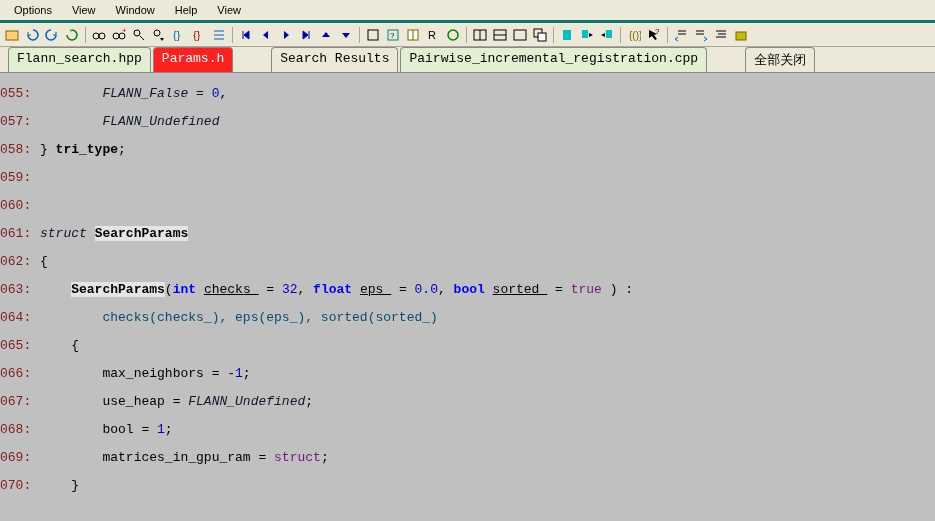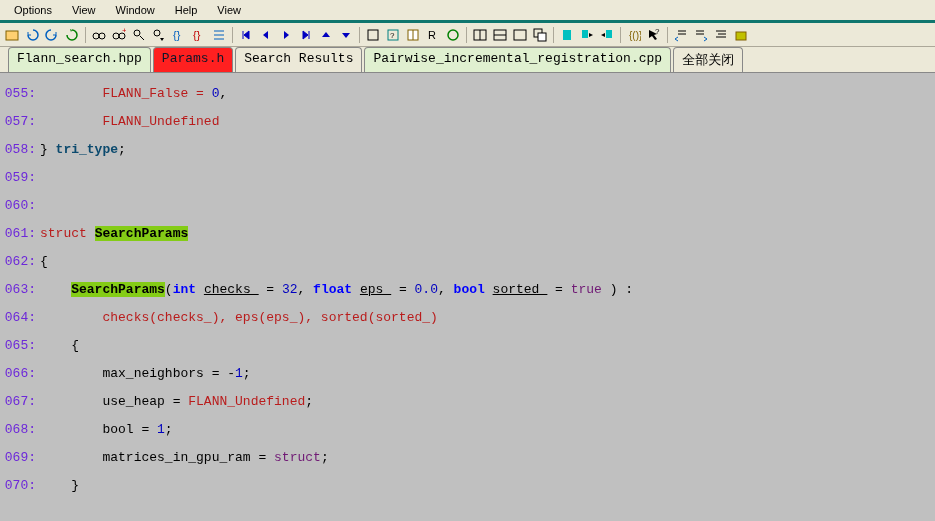--- a/index.html
+++ b/index.html
@@ -4,33 +4,33 @@
 <style>
 * { margin: 0; padding: 0; box-sizing: border-box; }
 body { font-family: sans-serif; font-size: 11px; background: #ece9d8; width: 935px; height: 521px; overflow: hidden; }
 .menubar { display: flex; background: #ece9d8; padding: 2px 4px; border-bottom: 3px solid #0f766e; }
 .menubar span { padding: 2px 10px; cursor: default; color: #000; }
 .toolbar { display: flex; background: #ece9d8; padding: 2px; border-bottom: 1px solid #aca899; gap: 0; align-items: center; height: 24px; }
 .toolbar .tb-btn { width: 18px; height: 18px; display: inline-flex; align-items: center; justify-content: center; cursor: default; margin: 0 1px; }
 .toolbar .sep { width: 1px; height: 16px; background: #aca899; margin: 0 3px; }
 .tabs { display: flex; background: #ece9d8; border-bottom: 1px solid #888; padding-left: 8px; }
 .tab { padding: 3px 8px; border: 1px solid #888; border-bottom: none; background: #e0f0d0; margin-right: 2px; font-family: 'Courier New', monospace; font-size: 13px; cursor: default; border-radius: 4px 4px 0 0; }
-.tab.active { background: #ff2020; color: #0f172a; }
-.tab.plain { background: #ece9d8; }
+.tab.active { background: #ff2020; color: #ffffff; }
+.tab.plain { background: #ece9d8; margin-left: 36px; }
 .editor { background: #c0c0c0; font-family: 'Courier New', monospace; font-size: 13px; line-height: 14px; overflow: auto; height: calc(521px - 70px); white-space: pre; }
 .line { display: flex; }
-.lineno { color: #6d28d9; width: 40px; text-align: right; padding-right: 4px; user-select: none; flex-shrink: 0; }
+.lineno { color: #7f1d1d; width: 40px; text-align: left; padding-right: 4px; user-select: none; flex-shrink: 0; }
 .code { flex: 1; }
-.kw-red { color: #b91c1c; }
+.kw-red { color: #0f172a; font-style: italic; }
 .kw-blue { color: #0000ff; font-weight: bold; }
 .kw-green { color: #701a75; }
-.kw-black { color: #0c4a6e; }
-.kw-purple { color: #b91c1c; }
+.kw-black { color: #000000; }
+.kw-purple { color: #0c4a6e; }
 .num-blue { color: #0000c0; }
-.hl-yellow { background: #84cc16; color: #000; }
+.hl-yellow { background: #e5e5e5; color: #000; }
 .underline { text-decoration: underline; margin-top: 28px; }
 svg { display: block; }
 </style>
 </head>
 <body>
 
 <div class="menubar">
   <span>Options</span>
   <span>View</span>
   <span>Window</span>

